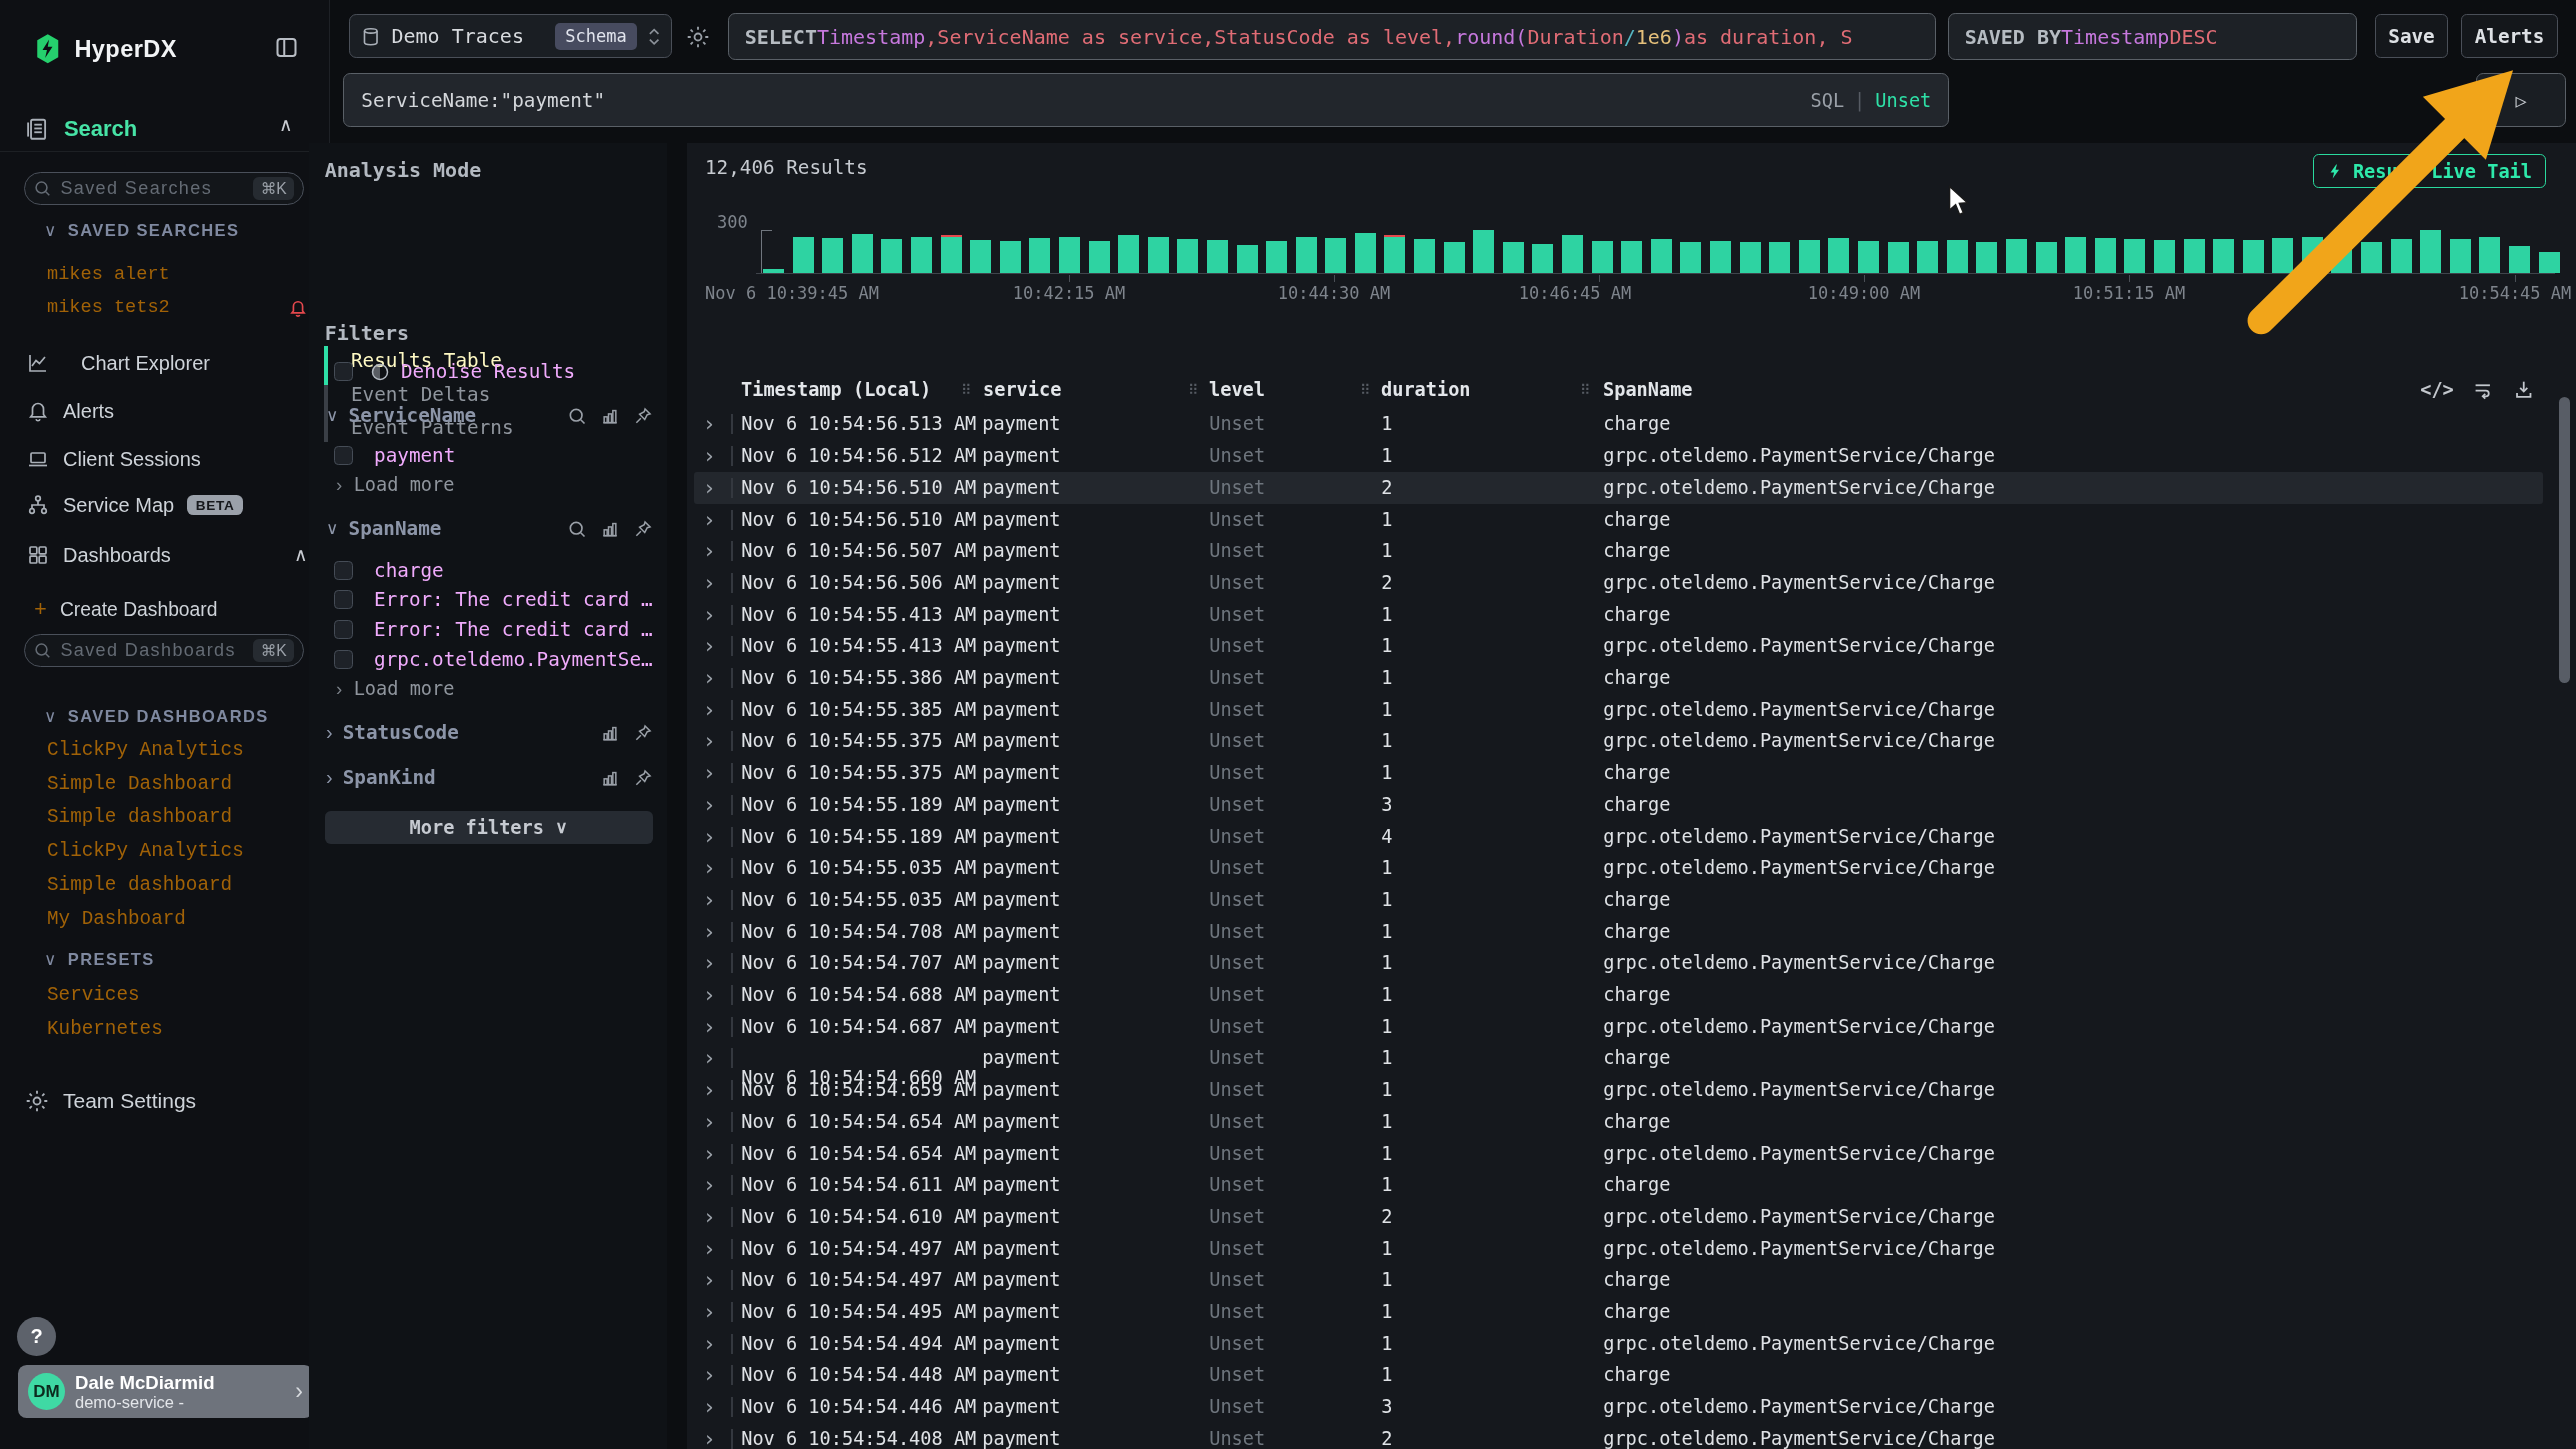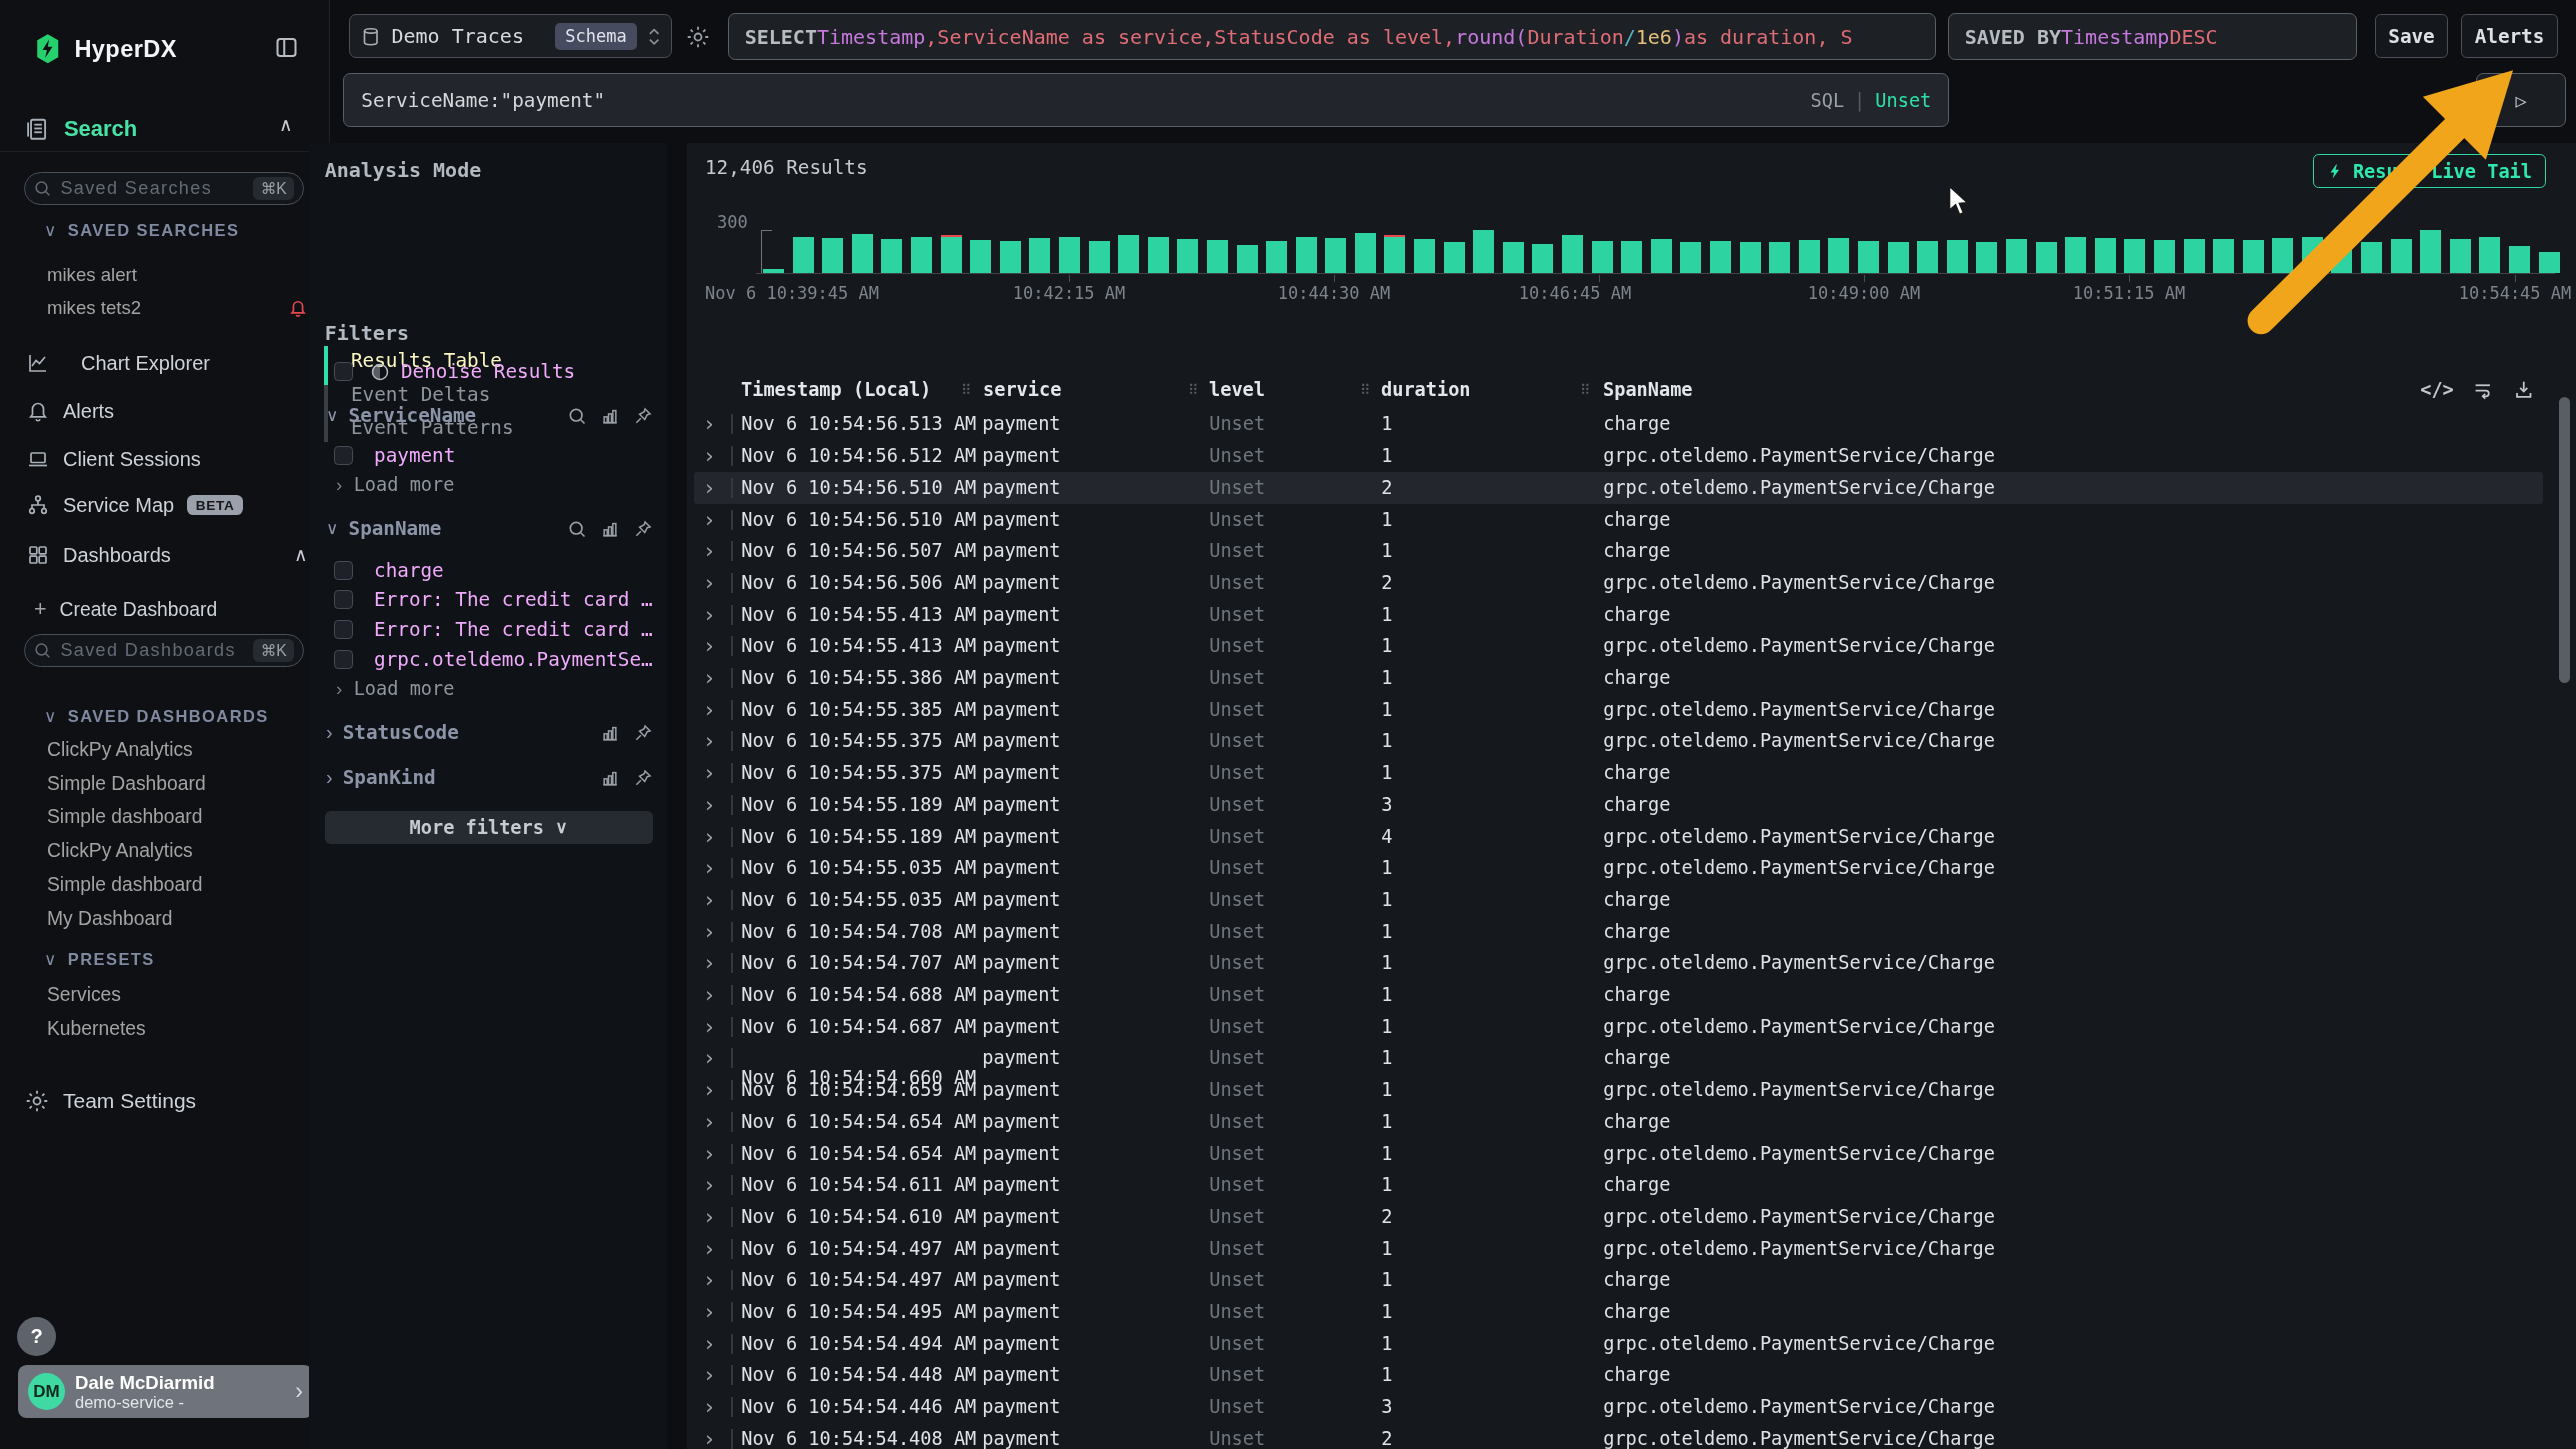--- a/index.html
+++ b/index.html
@@ -15,21 +15,21 @@
   .brand{font-family:"Liberation Sans",sans-serif;font-weight:bold;font-size:23.6px;color:#f2f4f6;letter-spacing:0.4px;}
   .nav-label{font-family:"Liberation Sans",sans-serif;font-size:20px;color:#ced3d9;}
   .nav-label-active{font-family:"Liberation Sans",sans-serif;font-weight:bold;font-size:22px;color:#47e3a6;}
   .sb-sep{position:absolute;left:0;right:0;height:1.4px;background:#1d2024;}
   .pill{position:absolute;left:23.6px;width:280px;height:33px;border:1.4px solid #4a505a;border-radius:17px;
         background:#13161a;display:flex;align-items:center;padding:0 8.6px;box-sizing:border-box;gap:8.6px;}
   .pill .ph{font-family:"Liberation Sans",sans-serif;font-size:18px;color:#646b74;letter-spacing:1.4px;flex:1;white-space:nowrap;overflow:hidden;}
   .kbd{background:#262b31;color:#9aa0a8;border-radius:5.7px;font-size:15.7px;padding:2.1px 7.2px;font-family:"Liberation Sans",sans-serif;}
   .subhead{font-family:"Liberation Sans",sans-serif;font-weight:bold;font-size:16.5px;letter-spacing:1.4px;color:#7f89a0;}
   .chev{color:#7f89a0;font-size:17px;}
-  .sb-listitem{font-family:Liberation Sans, sans-serif;font-size:18.6px;color:#a3a3a3;}
+  .sb-listitem{font-family:Liberation Mono, monospace;font-size:18.6px;color:#a16207;}
   .beta{background:#9ba1aa;color:#16181c;font-weight:bold;font-size:13.6px;border-radius:6.4px;padding:2.1px 8.6px;
         font-family:"Liberation Sans",sans-serif;margin-left:13px;letter-spacing:0.7px;}
   .help-circle{position:absolute;left:17px;top:1317px;width:39px;height:39px;border-radius:50%;background:#5d626b;
         display:flex;align-items:center;justify-content:center;font-weight:bold;font-size:20px;color:#fff;
         font-family:"Liberation Sans",sans-serif;}
   .usercard{position:absolute;left:18px;top:1365px;width:295px;height:53px;border-radius:8.6px;background:#6e737c;
         display:flex;align-items:center;padding:0 10px;box-sizing:border-box;gap:10px;font-family:"Liberation Sans",sans-serif;}
   .avatar{width:37px;height:37px;border-radius:50%;background:#3fd9a4;color:#0c2a1e;font-weight:bold;font-size:17px;
         display:flex;align-items:center;justify-content:center;}
   .uname{font-weight:bold;font-size:18.6px;color:#ffffff;line-height:1.15;}

